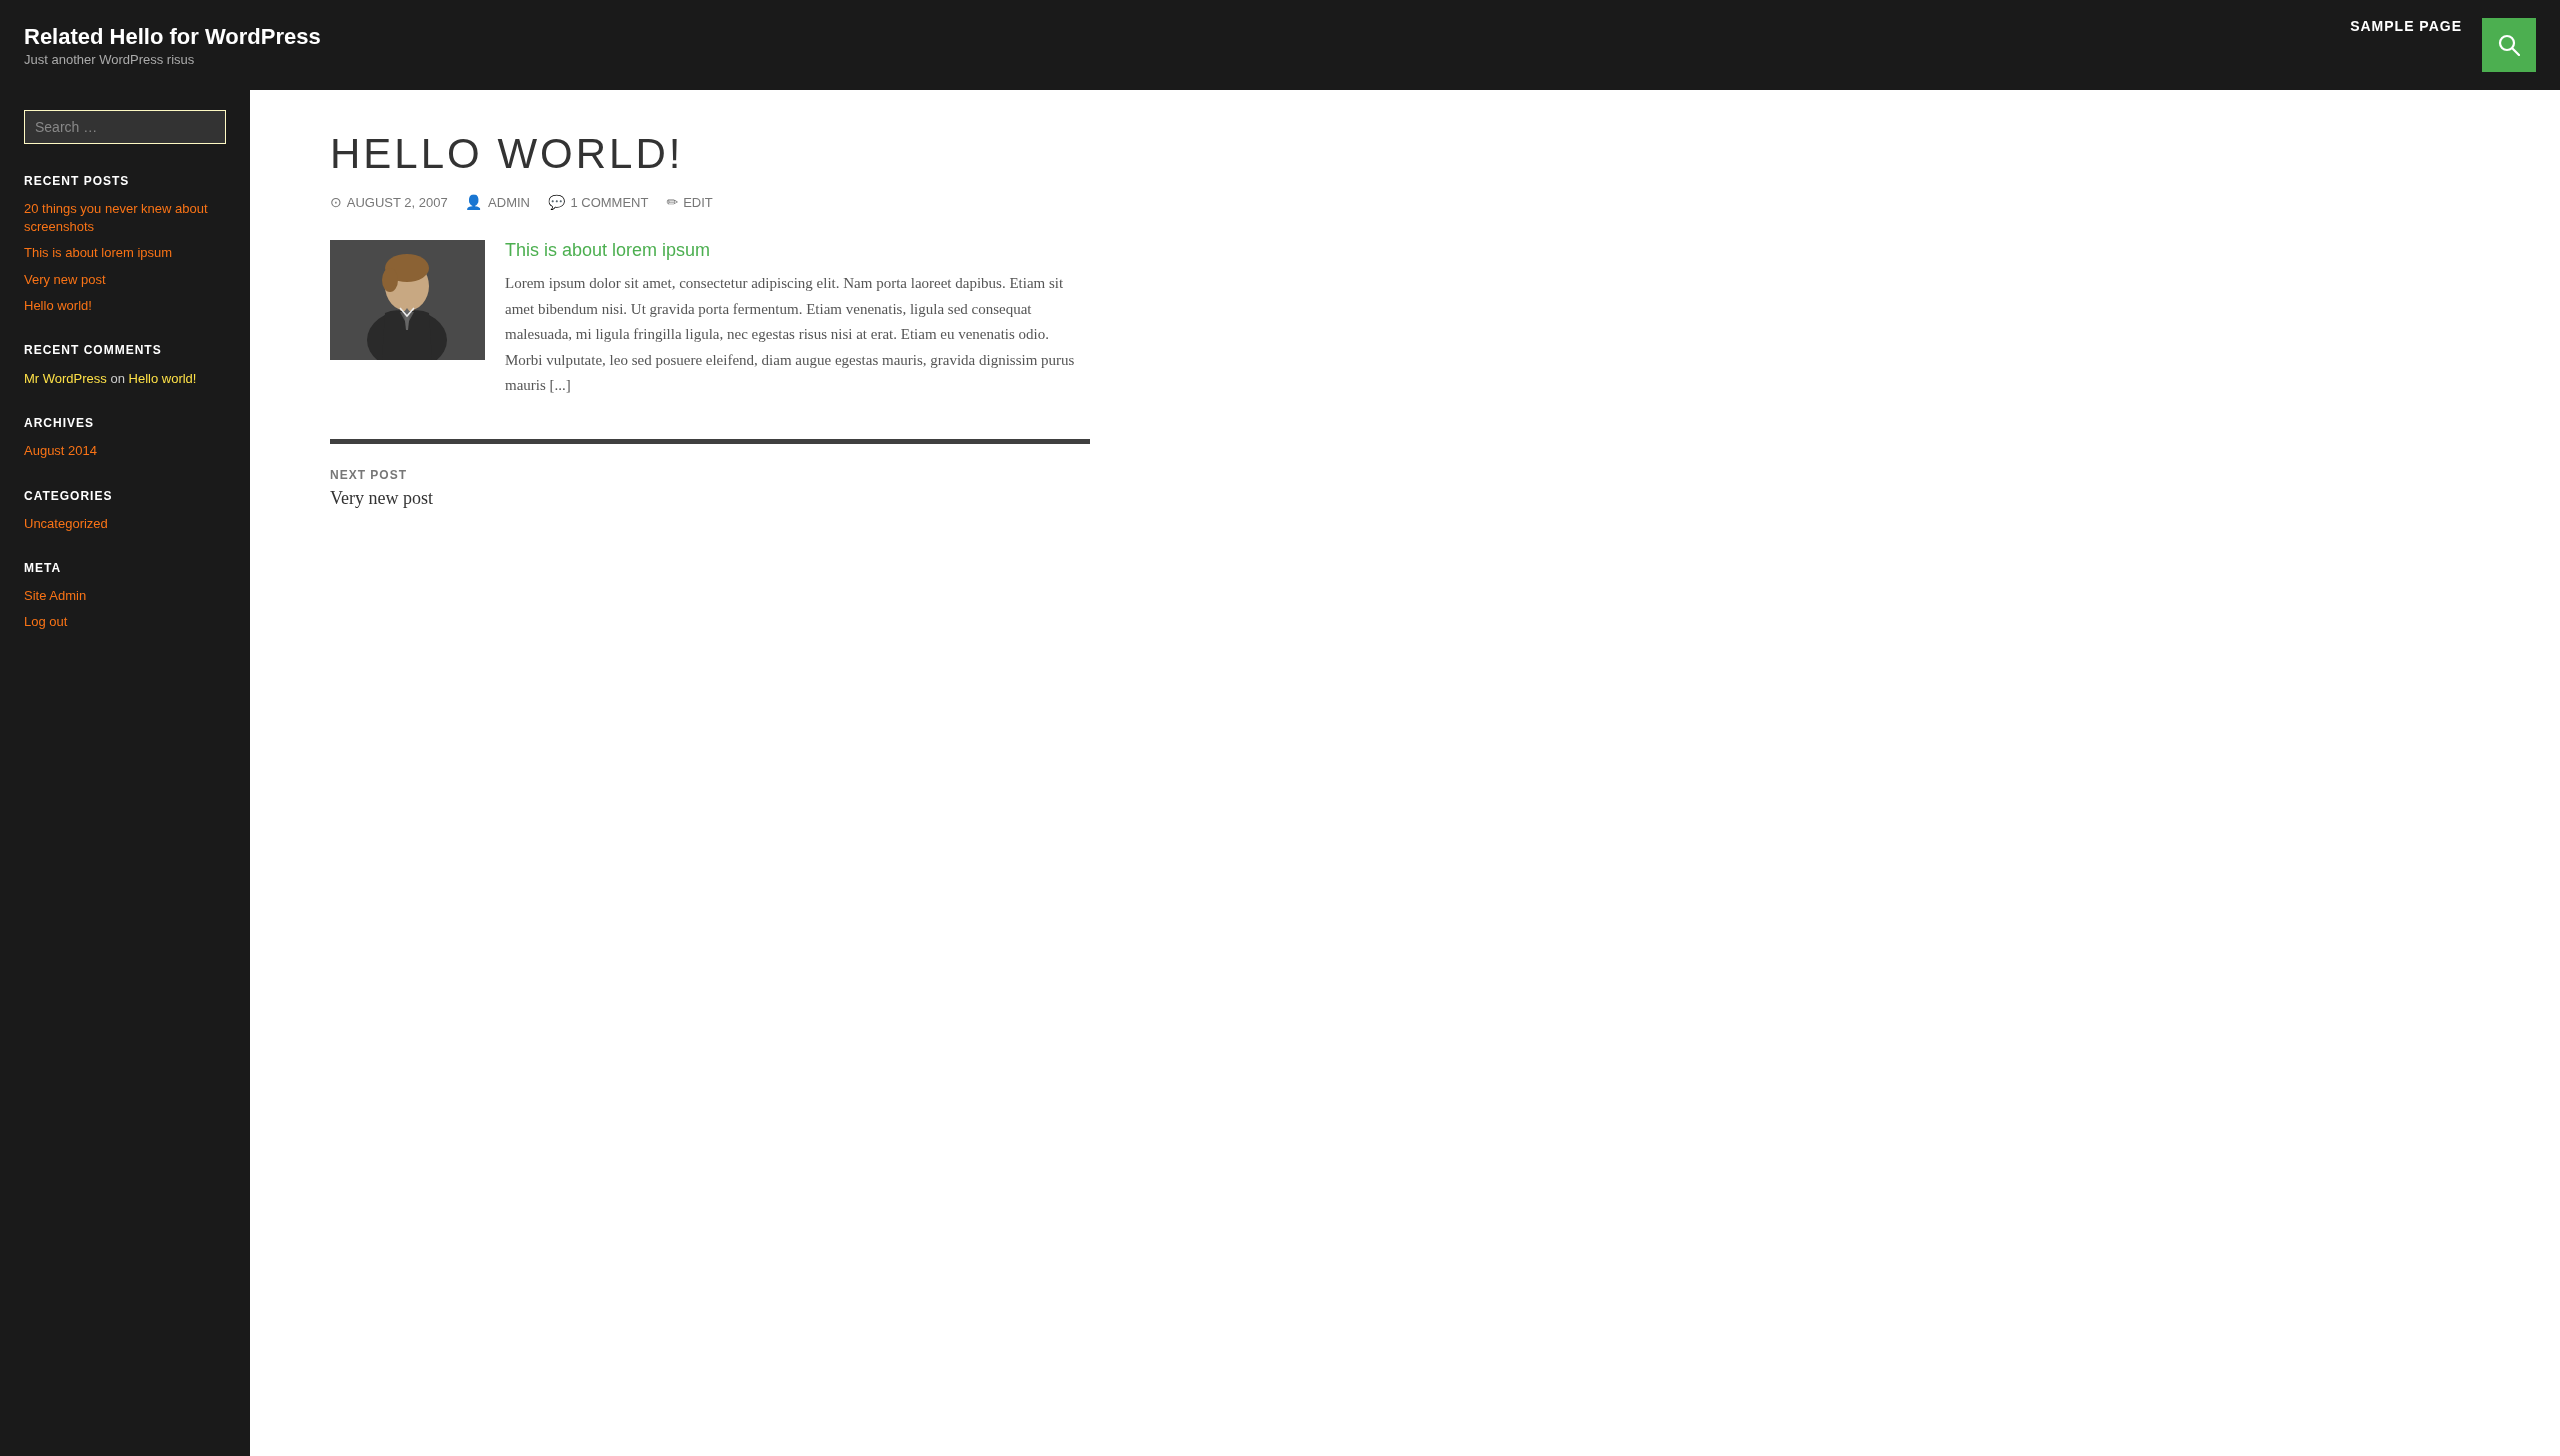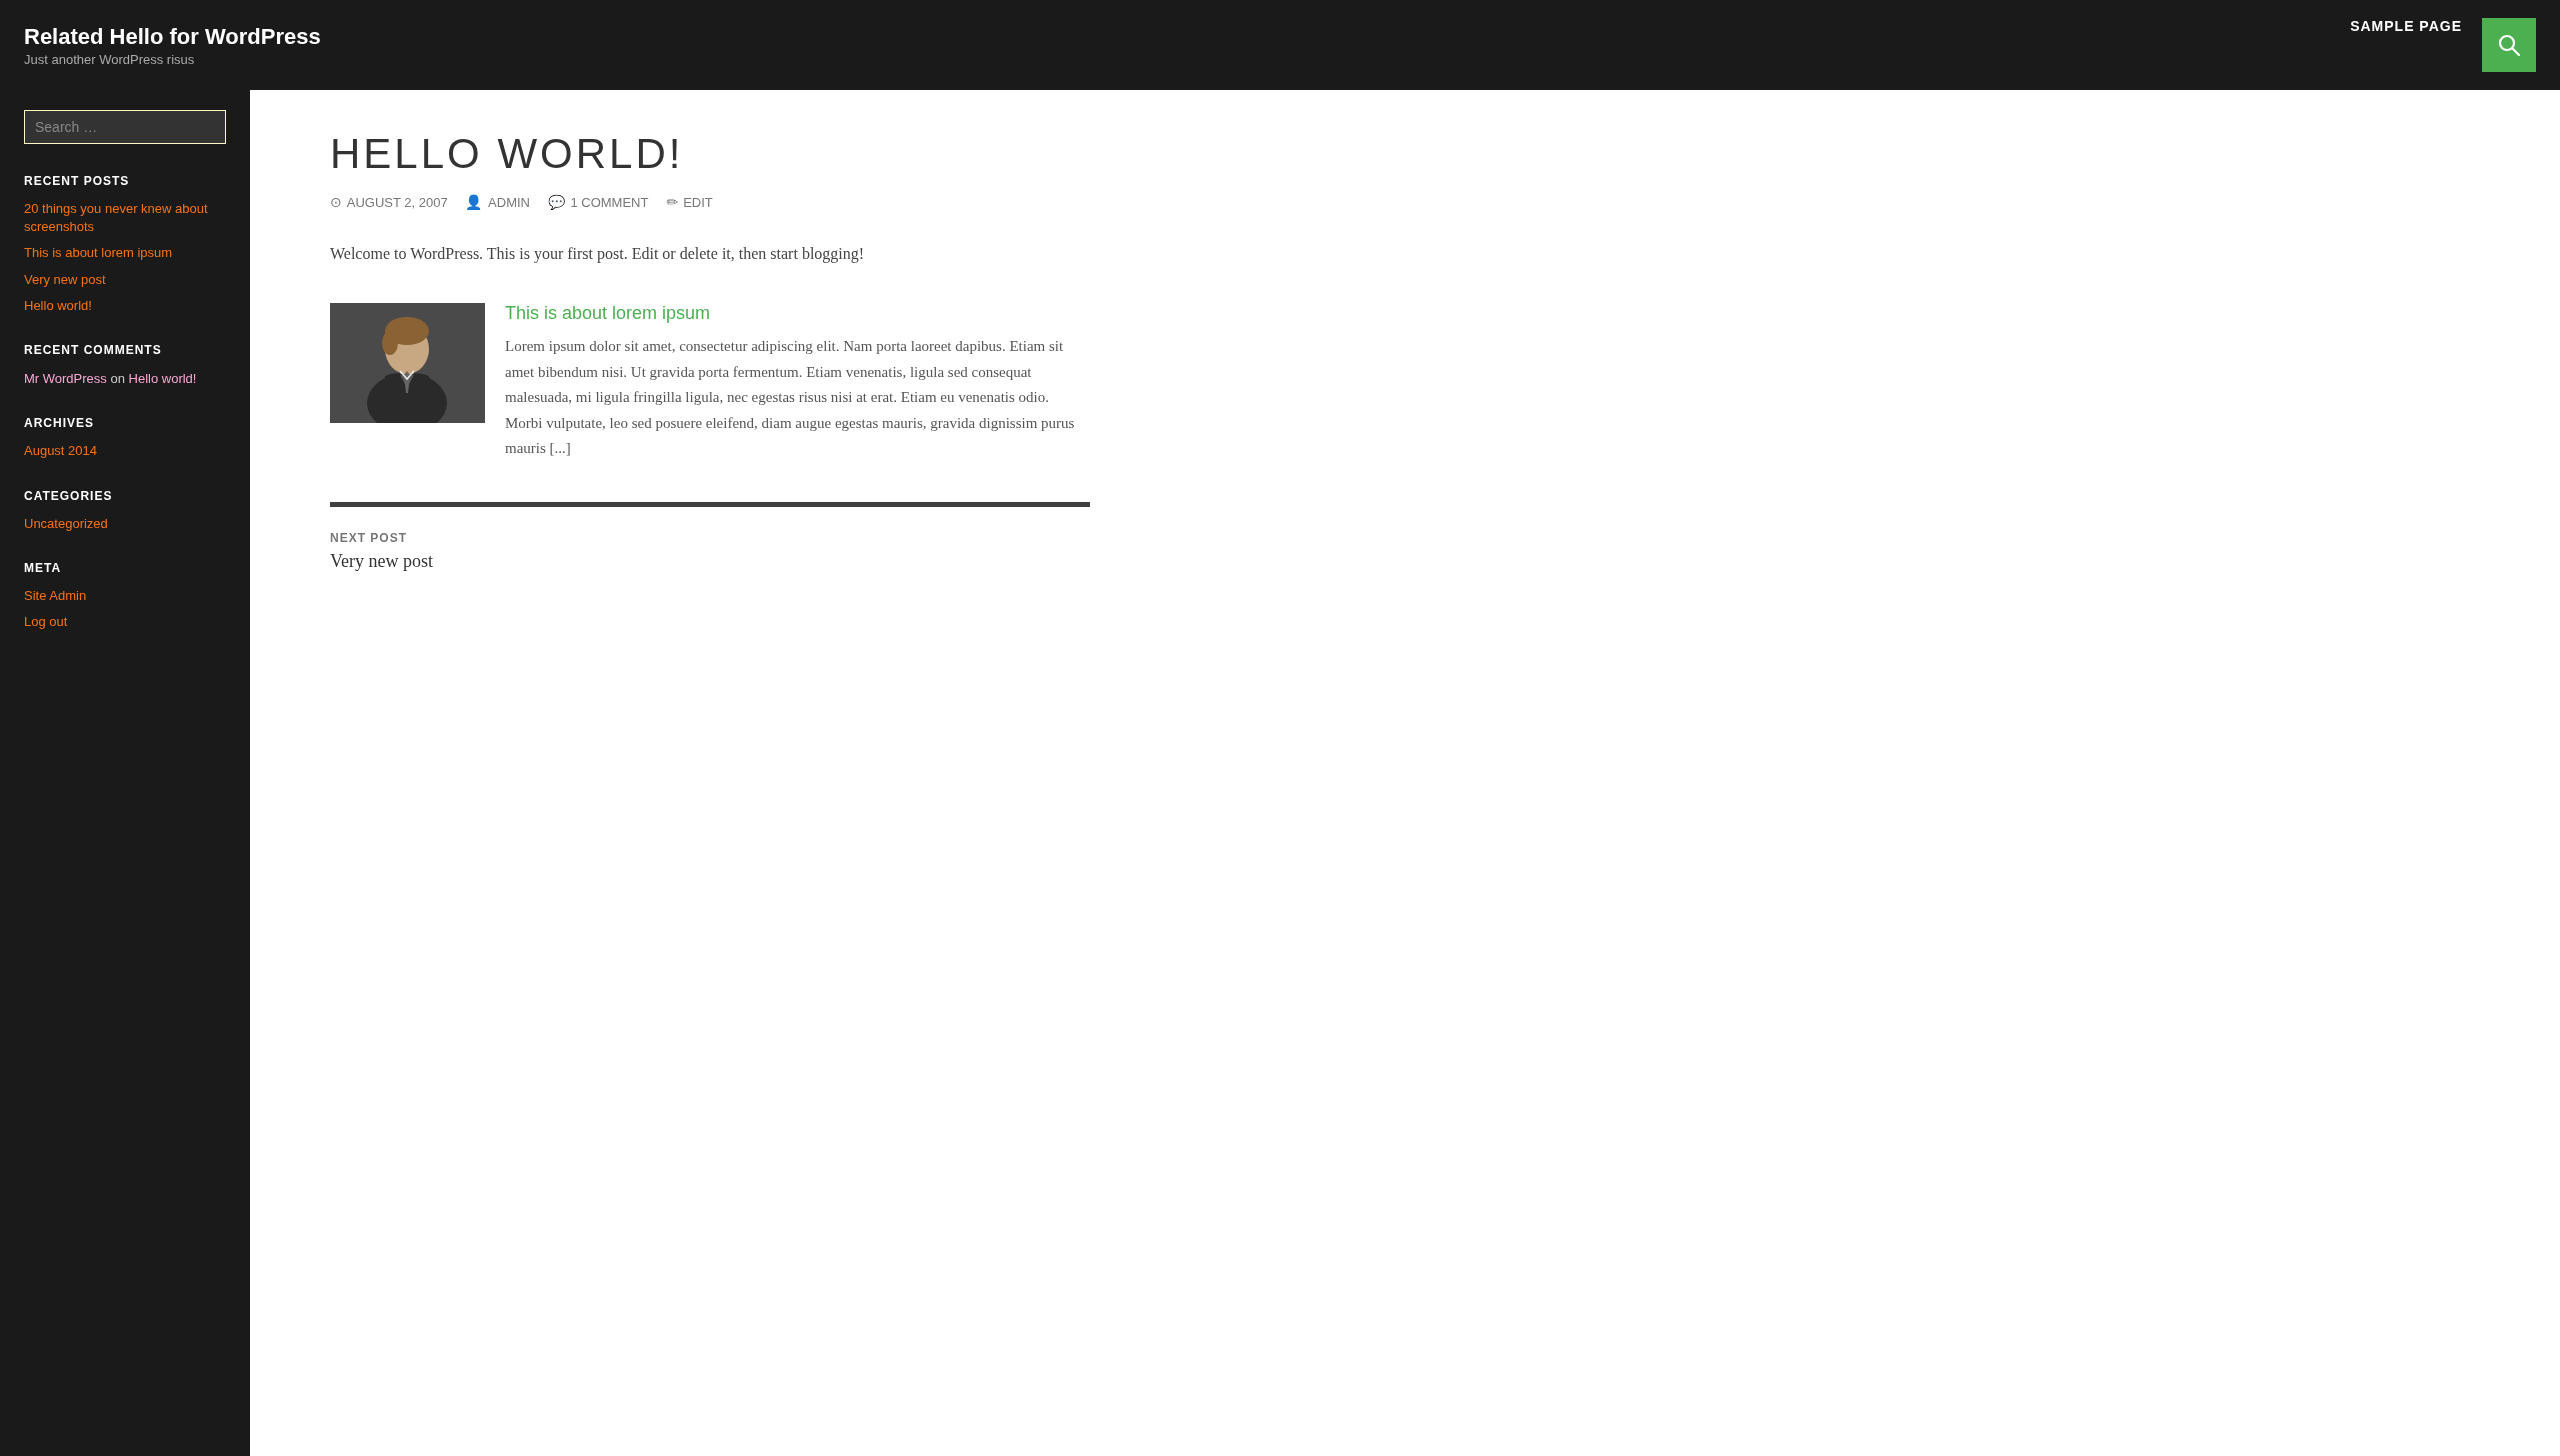--- a/index.html
+++ b/index.html
@@ -103,21 +103,21 @@
       margin-bottom: 8px;
       line-height: 1.4;
     }
     .sidebar-text {
       font-family: Arial, sans-serif;
       font-size: 13px;
       color: #ccc;
       margin-bottom: 6px;
       line-height: 1.5;
     }
-    .sidebar-text a { color: #f9a8d4; text-decoration: none; text-align: center; }
+    .sidebar-text a { color: #fde047; text-decoration: none; text-align: center; }
 
     
     #main-content {
       flex: 1;
       background: #fff;
       padding: 40px 60px 60px 80px;
       max-width: 900px;
     }
 
     
@@ -302,21 +302,20 @@
       <div class="meta-item">
         <span class="meta-icon">💬</span>
         <a class="meta-link" href="#">1 COMMENT</a>
       </div>
       <div class="meta-item">
         <span class="meta-icon">✏</span>
         <a class="meta-link" href="#">EDIT</a>
       </div>
     </div>
 
-    <div id="post-content">Welcome to WordPress. This is your first post. Edit or delete it, then start blogging!</div>
 
     <div id="related-posts-list">
       <div class="related-post-thumb">
 
         <svg class="person-svg" viewBox="0 0 155 120" xmlns="http://www.w3.org/2000/svg">
           <rect width="155" height="120" fill="#4a4a4a"></rect>
 
           <ellipse cx="77" cy="100" rx="40" ry="30" fill="#2a2a2a"></ellipse>
 
           <rect x="70" y="55" width="14" height="18" rx="4" fill="#c8a882"></rect>

